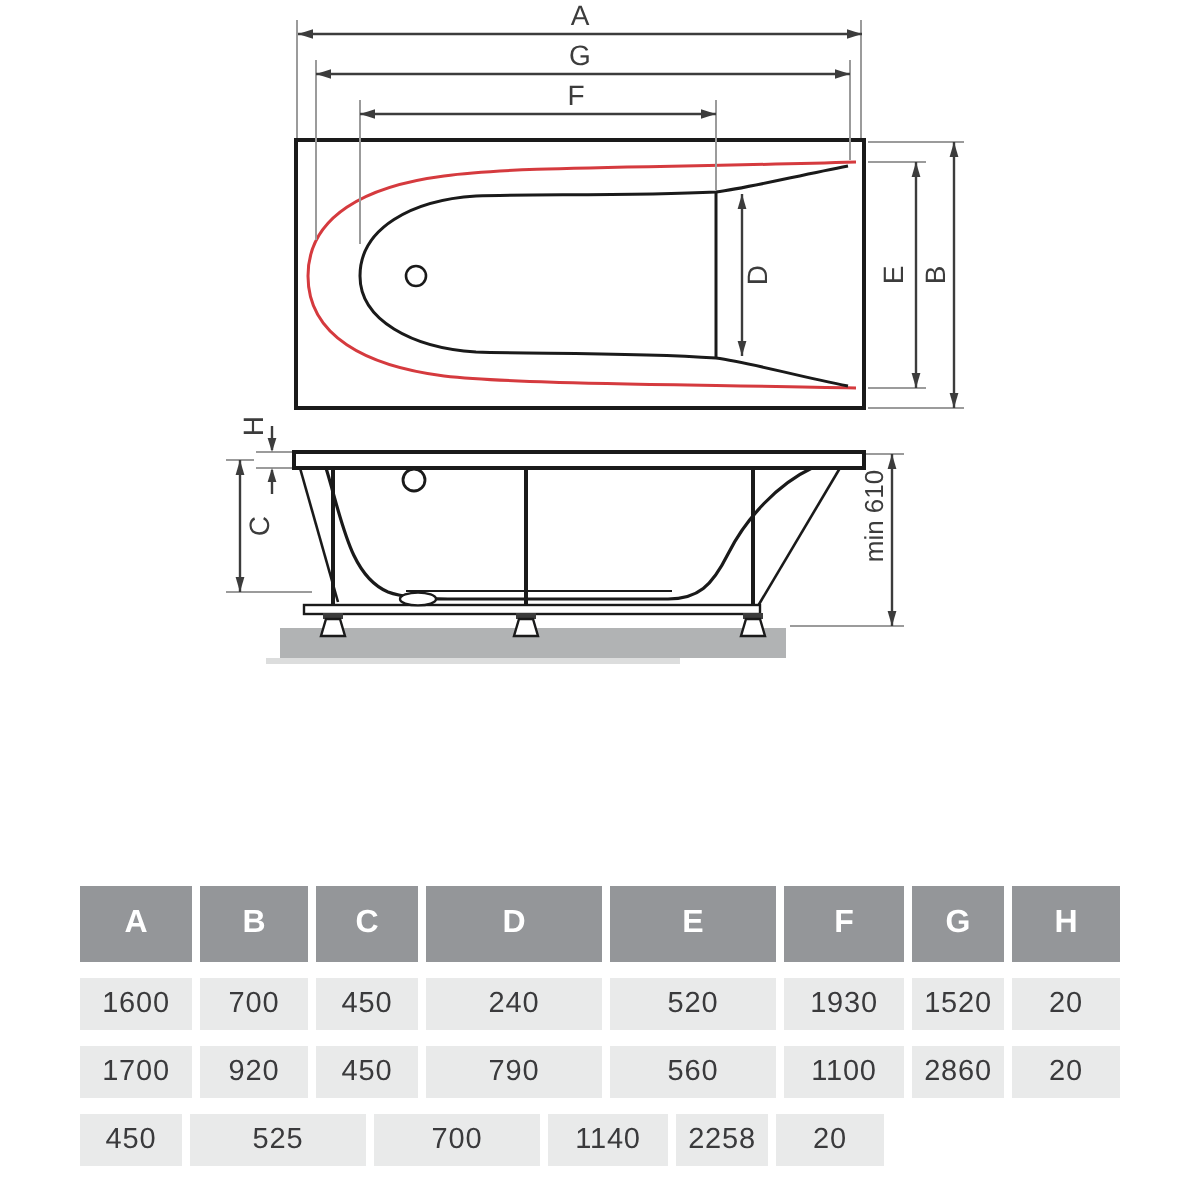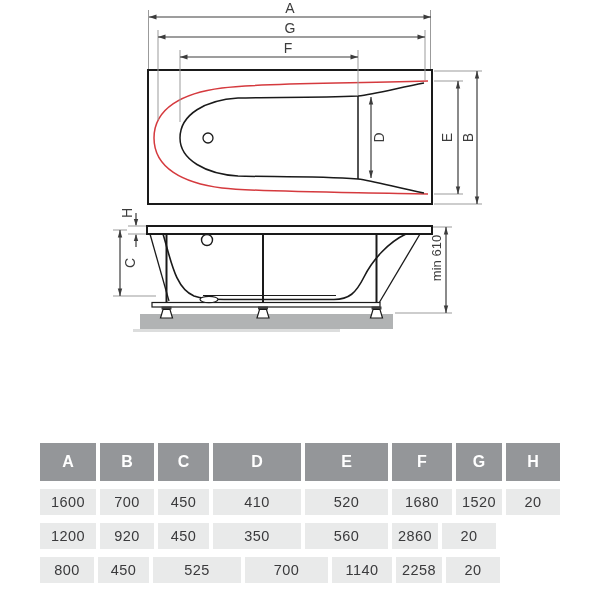--- a/index.html
+++ b/index.html
@@ -159,37 +159,37 @@
       <div class="th col-d">D</div>
       <div class="th col-e">E</div>
       <div class="th col-f">F</div>
       <div class="th col-g">G</div>
       <div class="th col-h">H</div>
     </div>
     <div class="row">
       <div class="td col-a">1600</div>
       <div class="td col-b">700</div>
       <div class="td col-c">450</div>
-      <div class="td col-d">410</div>
+      <div class="td col-d">240</div>
       <div class="td col-e">520</div>
-      <div class="td col-f">1680</div>
+      <div class="td col-f">1930</div>
       <div class="td col-g">1520</div>
       <div class="td col-h">20</div>
     </div>
     <div class="row">
-      <div class="td col-a">1200</div>
+      <div class="td col-a">1700</div>
       <div class="td col-b">920</div>
       <div class="td col-c">450</div>
-      <div class="td col-d">350</div>
+      <div class="td col-d">790</div>
       <div class="td col-e">560</div>
+      <div class="td col-f">1100</div>
       <div class="td col-g">2860</div>
       <div class="td col-h">20</div>
     </div>
     <div class="row">
-      <div class="td col-b">800</div>
       <div class="td col-c">450</div>
       <div class="td col-d">525</div>
       <div class="td col-e">700</div>
       <div class="td col-f">1140</div>
       <div class="td col-g">2258</div>
       <div class="td col-h">20</div>
     </div>
   </div>
 </div>
 

